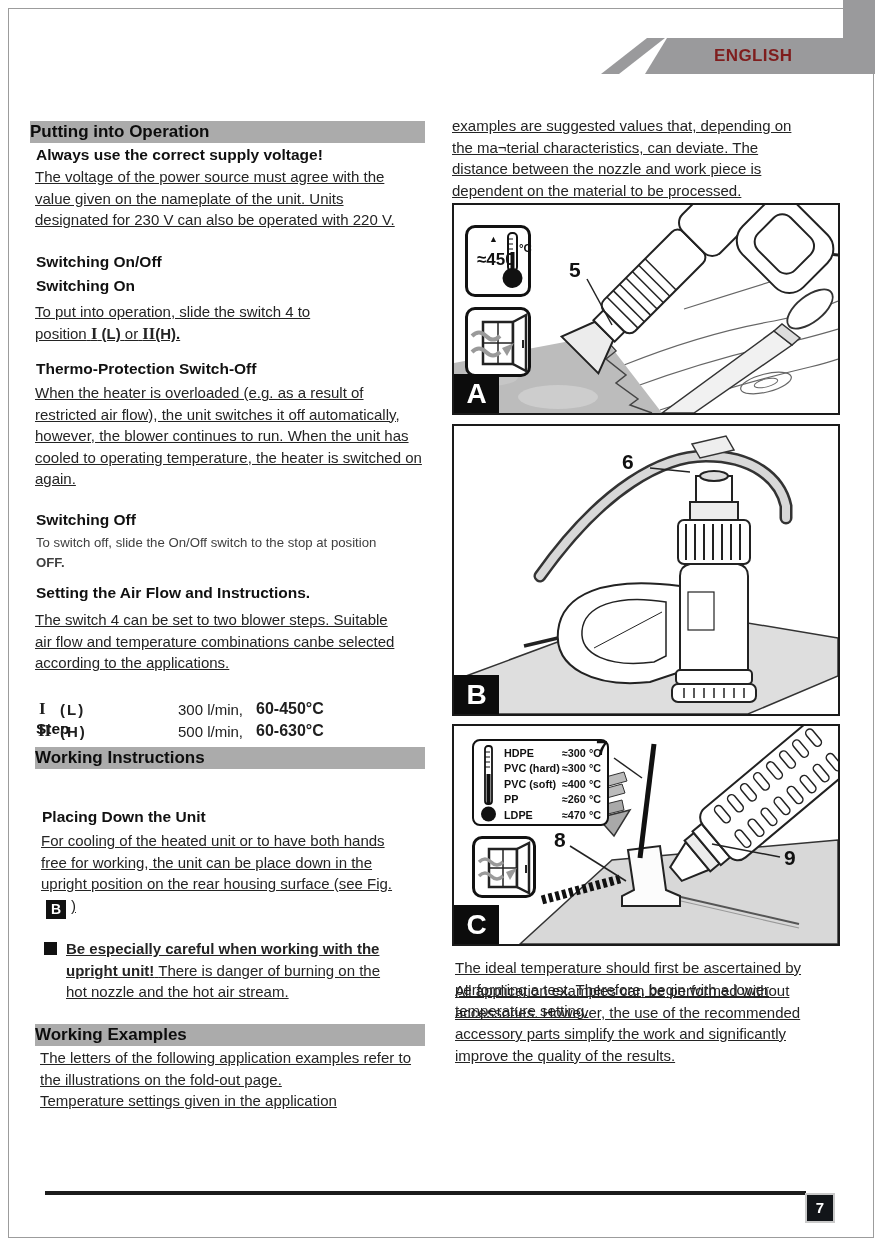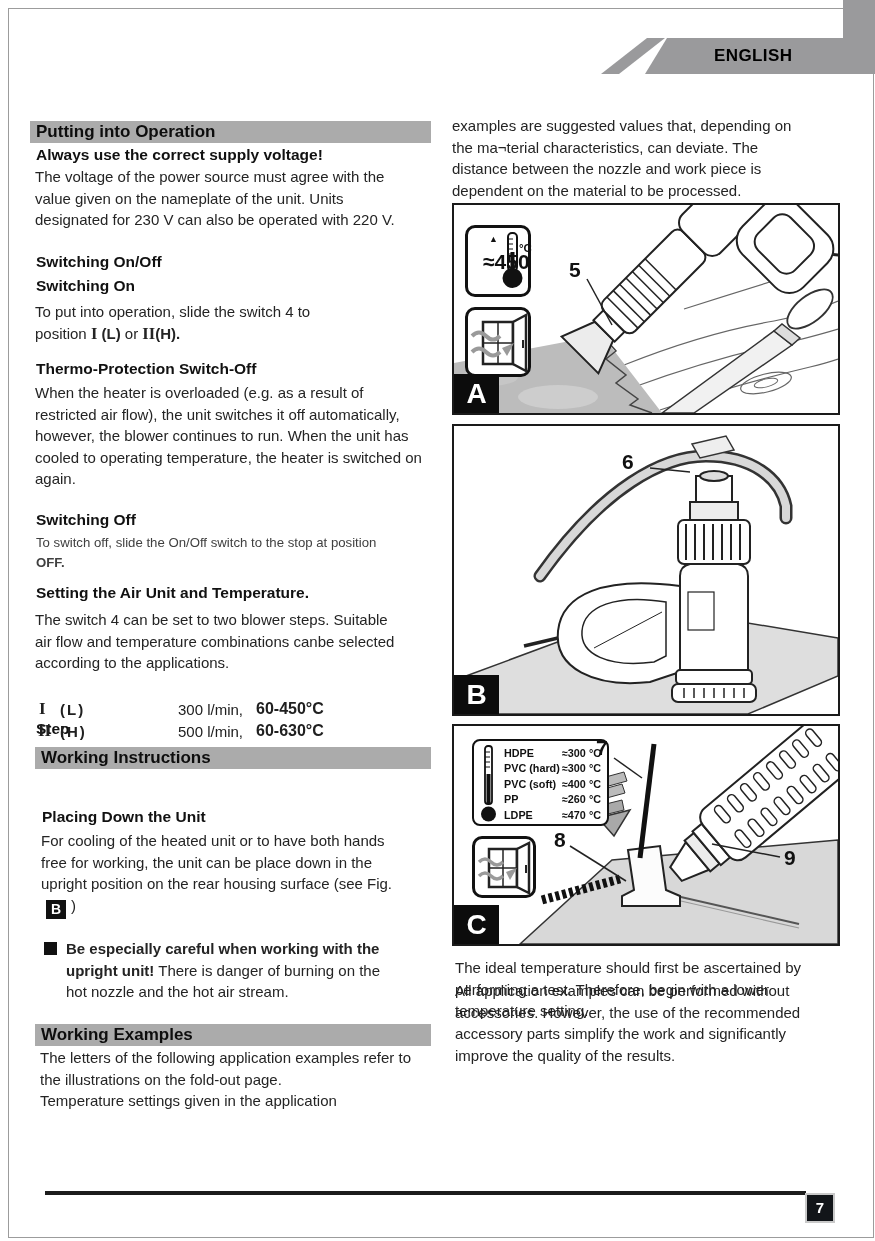--- a/index.html
+++ b/index.html
@@ -8,27 +8,27 @@
     font-family:"Liberation Sans",sans-serif;color:#202020;overflow:hidden;
   }
   .abs{position:absolute;}
   
   .page-frame{left:8px;top:8px;width:864px;height:1228px;border:1px solid #9c9c9c;}
   
   .banner-strip{left:843px;top:0;width:32px;height:40px;background:#9a9a9c;z-index:5;}
   .banner-band{left:620px;top:38px;width:255px;height:36px;background:#9a9a9c;z-index:5;
     clip-path:polygon(47px 0,100% 0,100% 100%,25px 100%);
     display:flex;align-items:center;}
-  .banner-band span{margin-left:94px;color:#000000;font-weight:bold;font-size:17px;letter-spacing:.4px;}
+  .banner-band span{margin-left:94px;color:#7f1d1d;font-weight:bold;font-size:17px;letter-spacing:.4px;}
   .banner-slash{left:601px;top:38px;width:66px;height:36px;background:#9a9a9c;z-index:5;
     clip-path:polygon(46px 0,64px 0,18px 100%,0 100%);}
   
-  .bar{height:22px;background:#ababab;color:#0d0d0d;font-weight:bold;font-size:17px;line-height:22px;padding-left:6px;}
+  .bar{height:22px;background:#ababab;color:#0d0d0d;font-weight:bold;font-size:17px;line-height:22px;}
   .bh{font-weight:bold;font-size:15.5px;color:#111;white-space:nowrap;}
-  .body{font-size:15px;line-height:21.5px;color:#242424;}
+  .body{font-size:15px;line-height:21.5px;color:#242424;text-decoration:underline;}
   .small{font-size:13.2px;line-height:20px;color:#404040;}
   .roman{font-family:"Liberation Serif",serif;font-weight:bold;font-size:16.5px;}
   .steprow{font-size:15px;}
   .steprow .roman{font-size:17px;}
   .steprow b.temp{font-size:16px;}
   .figref{display:inline-block;background:#111;color:#fff;width:20px;height:19px;text-align:center;
     font-weight:bold;font-size:14px;line-height:19px;vertical-align:-3px;margin:0 5px;}
   .warnsq{width:13px;height:13px;background:#111;}
   
   .fig{left:452px;width:388px;background:#fff;border:2px solid #1a1a1a;box-sizing:border-box;overflow:hidden;}
@@ -80,21 +80,21 @@
 
 <div class="abs bh" style="left:36px;top:360px;">Thermo-Protection Switch-Off</div>
 <div class="abs body" style="left:35px;top:382px;width:388px;">When the heater is overloaded (e.g. as a result of restricted air flow), the unit switches it off automatically, however, the blower continues to run. When the unit has cooled to operating temperature, the heater is switched on again.</div>
 
 <div class="abs bh" style="left:36px;top:511px;">Switching Off</div>
 <div class="abs small" style="left:36px;top:533px;width:345px;">
   <span>To switch off, slide the On/Off switch to the stop at position</span>
   <b>OFF.</b>
 </div>
 
-<div class="abs bh" style="left:36px;top:584px;">Setting the Air Unit and Temperature.</div>
+<div class="abs bh" style="left:36px;top:584px;">Setting the Air Flow and Instructions.</div>
 <div class="abs body" style="left:35px;top:609px;width:370px;">The switch 4 can be set to two blower steps. Suitable air flow and temperature combinations canbe selected according to the applications.</div>
 
 <div class="abs bh" style="left:36px;top:677px;margin-top:43px;">Step</div>
 
 <div class="abs steprow" style="left:0;top:699px;width:440px;height:22px;">
   <span class="abs roman" style="left:39px;top:0;">I</span>
   <b class="abs" style="left:60px;top:2px;letter-spacing:2px;">(L)</b>
   <span class="abs" style="left:178px;top:2px;">300 l/min,</span>
   <b class="abs temp" style="left:256px;top:1px;">60-450°C</b>
 </div>
@@ -173,21 +173,21 @@
     <svg width="60" height="66" style="position:absolute;left:0;top:0;">
       <rect x="40" y="5" width="9" height="38" rx="4" fill="#fff" stroke="#111" stroke-width="2"></rect>
       <rect x="42.5" y="24" width="4" height="20" fill="#111"></rect>
       <line x1="40" y1="11" x2="45" y2="11" stroke="#111" stroke-width="1"></line>
       <line x1="40" y1="16" x2="45" y2="16" stroke="#111" stroke-width="1"></line>
       <line x1="40" y1="21" x2="45" y2="21" stroke="#111" stroke-width="1"></line>
       <line x1="40" y1="26" x2="45" y2="26" stroke="#111" stroke-width="1"></line>
       <circle cx="44.5" cy="50" r="10" fill="#111"></circle>
     </svg>
     <div class="tval" style="left:21px;top:6px;font-size:9px;">▲</div>
-    <div class="tval" style="left:15px;top:22px;font-size:21px;">≈450</div>
+    <div class="tval" style="left:9px;top:22px;font-size:17px;">≈450</div>
     <div class="tval" style="left:51px;top:14px;font-size:11.5px;">°C</div>
   </div>
 
   <div class="iconbox" style="left:11px;top:102px;width:66px;height:70px;">
     <svg width="60" height="62" style="position:absolute;left:1px;top:2px;">
       <rect x="14" y="10" width="30" height="42" fill="#fff" stroke="#222" stroke-width="2.5"></rect>
       <line x1="14" y1="31" x2="44" y2="31" stroke="#222" stroke-width="1.5"></line>
       <line x1="29" y1="10" x2="29" y2="52" stroke="#222" stroke-width="1.5"></line>
       <polygon points="44,10 57,3 57,59 44,52" fill="#fff" stroke="#222" stroke-width="2.5"></polygon>
       <line x1="54" y1="28" x2="54" y2="36" stroke="#222" stroke-width="2"></line>

